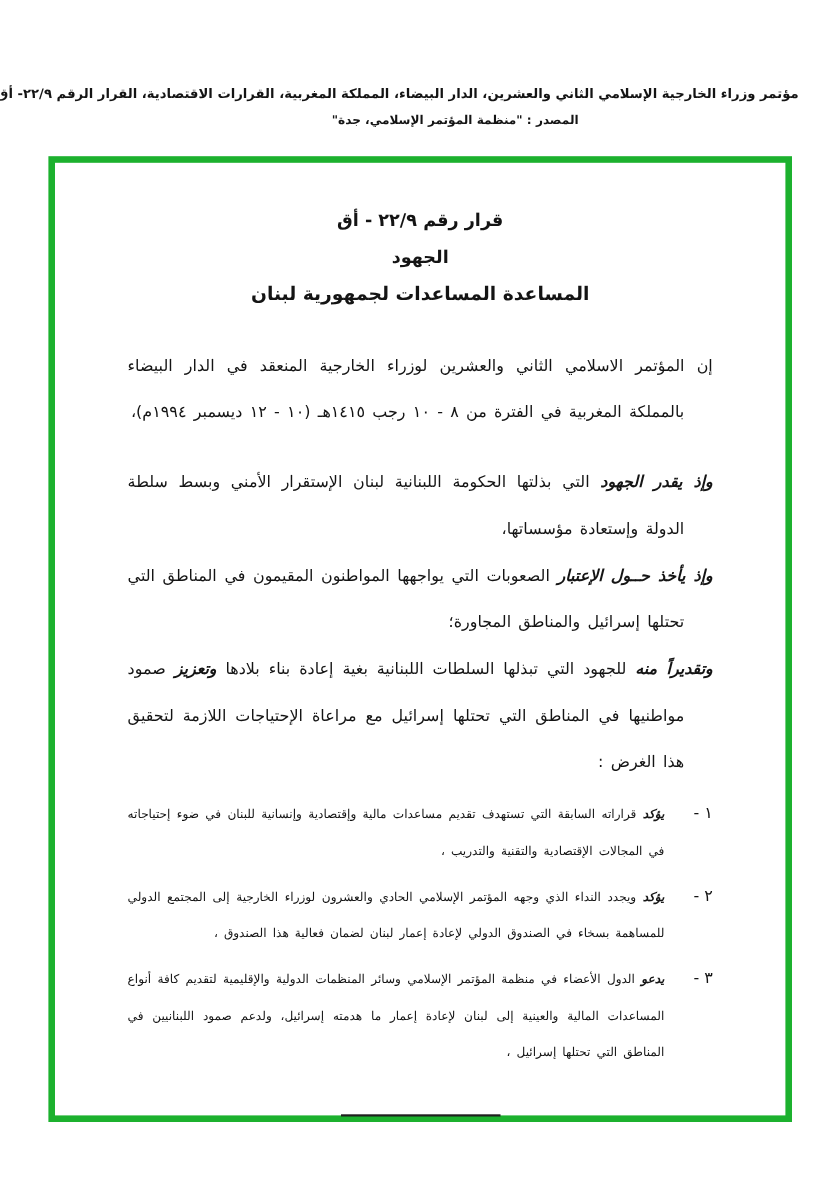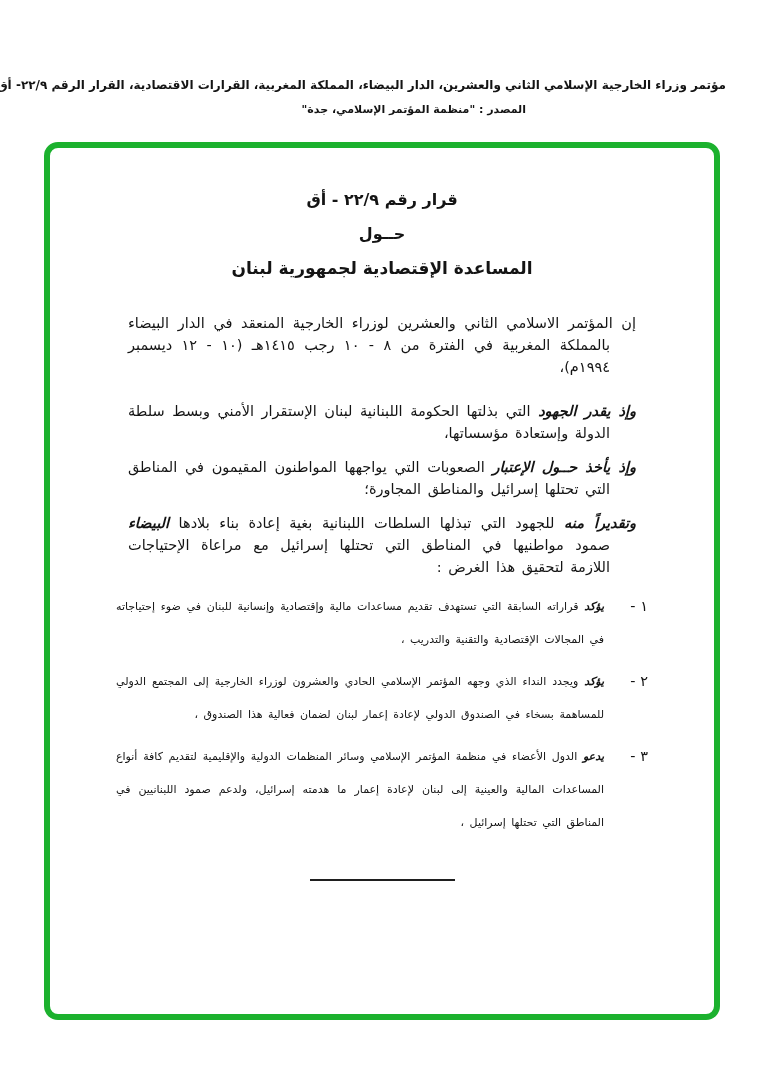--- a/index.html
+++ b/index.html
@@ -26,37 +26,37 @@
   .hdr2 {
     margin-top:11px; padding-left:0; padding-right:200px;
     font-size:11px; font-weight:bold; white-space:nowrap;
   }
 
   
   .frame {
     position:absolute; left:44px; top:142px;
     width:676px; height:878px;
     border:6px solid var(--green);
-    border-radius:14px;
+    border-radius:0;
     background:#fff;
   }
   .content {
     direction:rtl;
     padding:20px 66px 0 66px;
     text-align:right;
   }
 
   
   .t1 { text-align:center; font-weight:bold; font-size:16px; margin-top:22px; }
   .t2 { text-align:center; font-weight:bold; font-size:16px; margin-top:15px; }
   .t3 { text-align:center; font-weight:bold; font-size:17px; margin-top:15px; }
 
   
   .para {
-    margin:12px; font-size:14.5px; line-height:22px;
+    margin:0; font-size:14.5px; line-height:42px;
     text-align:justify; word-spacing:2px;
     padding-right:26px; text-indent:-26px; 
   }
   .p-first { margin-top:34px; }
   .p-gap   { margin-top:22px; }
   .p-tight { margin-top:1px;  }
   .lead { font-weight:bold;font-style:italic; }
 
   
   .items { margin-top:10px; }
@@ -83,30 +83,30 @@
 
   <div class="scan-header">
     <div class="hdr1">مؤتمر وزراء الخارجية الإسلامي الثاني والعشرين، الدار البيضاء، المملكة المغربية، القرارات الاقتصادية، القرار الرقم ٢٢/٩- أق</div>
     <div class="hdr2">المصدر :  "منظمة المؤتمر الإسلامي، جدة"</div>
   </div>
 
   <div class="frame">
     <div class="content">
 
       <div class="t1">قرار رقم ٢٢/٩ - أق</div>
-      <div class="t2">حــول</div>
-      <div class="t3">المساعدة الإقتصادية لجمهورية لبنان</div>
+      <div class="t2">الجهود</div>
+      <div class="t3">المساعدة المساعدات لجمهورية لبنان</div>
 
       <p class="para p-first"><span class="lead"></span> <span>إن المؤتمر الاسلامي الثاني والعشرين لوزراء الخارجية المنعقد في الدار البيضاء بالمملكة المغربية في الفترة من ٨ - ١٠ رجب ١٤١٥هـ (١٠ - ١٢ ديسمبر ١٩٩٤م)،</span> <span class="lead"></span> <span></span></p>
 
       <p class="para p-gap"><span class="lead">وإذ يقدر الجهود</span> <span>التي بذلتها الحكومة اللبنانية لبنان الإستقرار الأمني وبسط سلطة الدولة وإستعادة مؤسساتها،</span> <span class="lead"></span> <span></span></p>
 
       <p class="para p-tight"><span class="lead">وإذ يأخذ حــول الإعتبار</span> <span>الصعوبات التي يواجهها المواطنون المقيمون في المناطق التي تحتلها إسرائيل والمناطق المجاورة؛</span> <span class="lead"></span> <span></span></p>
 
-      <p class="para p-tight"><span class="lead">وتقديراً منه</span> <span>للجهود التي تبذلها السلطات اللبنانية بغية إعادة بناء بلادها</span> <span class="lead">البيضاء</span> <span>صمود مواطنيها في المناطق التي تحتلها إسرائيل مع مراعاة الإحتياجات اللازمة لتحقيق هذا الغرض :</span></p>
+      <p class="para p-tight"><span class="lead">وتقديراً منه</span> <span>للجهود التي تبذلها السلطات اللبنانية بغية إعادة بناء بلادها</span> <span class="lead">وتعزيز</span> <span>صمود مواطنيها في المناطق التي تحتلها إسرائيل مع مراعاة الإحتياجات اللازمة لتحقيق هذا الغرض :</span></p>
 
       <div class="items">
 
         <div class="item">
           <span class="num">١ -</span>
           <p class="ibody"><span class="lead">يؤكد</span> <span>قراراته السابقة التي تستهدف تقديم مساعدات مالية وإقتصادية وإنسانية للبنان في ضوء إحتياجاته في المجالات الإقتصادية والتقنية والتدريب ،</span></p>
         </div>
 
         <div class="item">
           <span class="num">٢ -</span>

